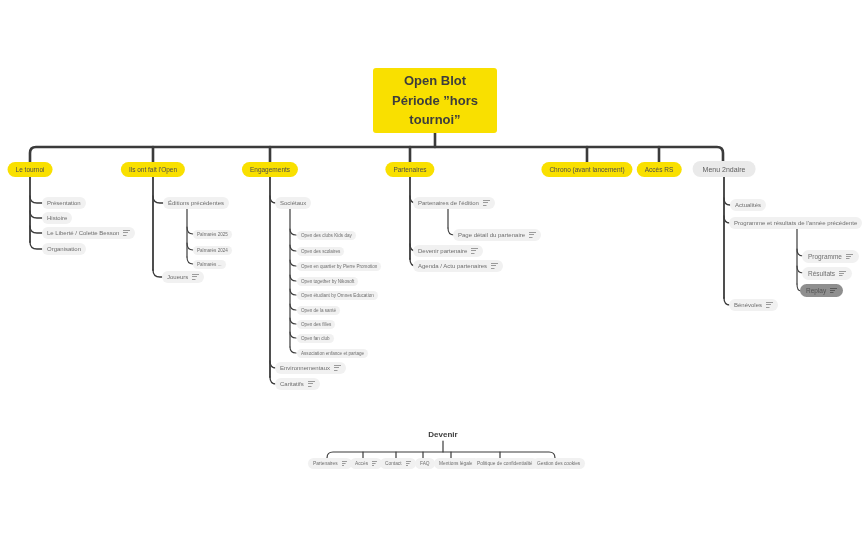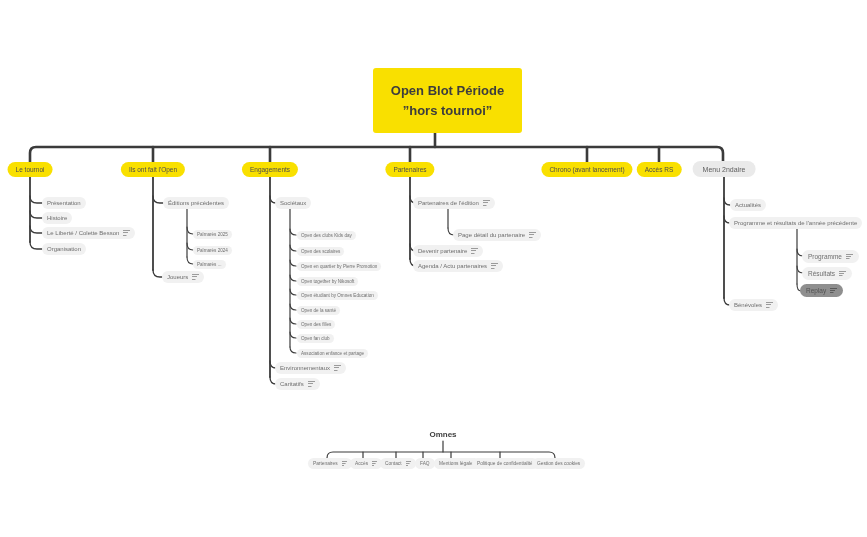--- a/index.html
+++ b/index.html
@@ -72,21 +72,21 @@
     <path d="M724 177 V298" stroke-width="1.8"></path>
     <path d="M724 198 Q724 205 730 205 M724 216 Q724 223 730 223 M724 298 Q724 305 730 305" stroke-width="1.3"></path>
     <path d="M797 229 V284" stroke-width="1.2"></path>
     <path d="M797 249 Q797 256 803 256 M797 266 Q797 273 803 273 M797 284 Q797 291 801 291" stroke-width="1.1"></path>
 
     <path d="M443 441 V452" stroke-width="1.2"></path>
     <path d="M327 458 Q327 452 333 452 H549 Q555 452 555 458" stroke-width="1.2"></path>
     <path d="M363 452 V458 M396 452 V458 M423 452 V458 M451 452 V458 M500 452 V458" stroke-width="1.2"></path>
   </svg>
 
-  <div class="node root-node" style="left:373px;top:68px;width:149px;height:65px;">
+  <div class="node root-node" style="left:373px;top:68px;width:124px;height:65px;">
     <span>Open Blot Période ”hors tournoi”</span>
   </div>
 
   <div class="node l1" style="left:30px;top:162px;">
     <span>Le tournoi</span>
     </div>
   <div class="node l1" style="left:153px;top:162px;">
     <span>Ils ont fait l'Open</span>
     </div>
   <div class="node l1" style="left:270px;top:162px;">
@@ -209,21 +209,21 @@
   <div class="node pill md selected" style="left:800px;top:284px;">
     <span>Replay</span>
     <span class="ic dark-ic"></span>
     </div>
   <div class="node pill" style="left:729px;top:299px;">
     <span>Bénévoles</span>
     <span class="ic"></span>
     </div>
 
   <div class="node footer-title" style="left:443px;top:430px;">
-    <span>Omnes</span>
+    <span>Devenir</span>
     </div>
   <div class="node pill ft" style="left:308px;top:458px;">
     <span>Partenaires</span>
     <span class="ic sm-ic"></span>
     </div>
   <div class="node pill ft" style="left:350px;top:458px;">
     <span>Accès</span>
     <span class="ic sm-ic"></span>
     </div>
   <div class="node pill ft" style="left:380px;top:458px;">

